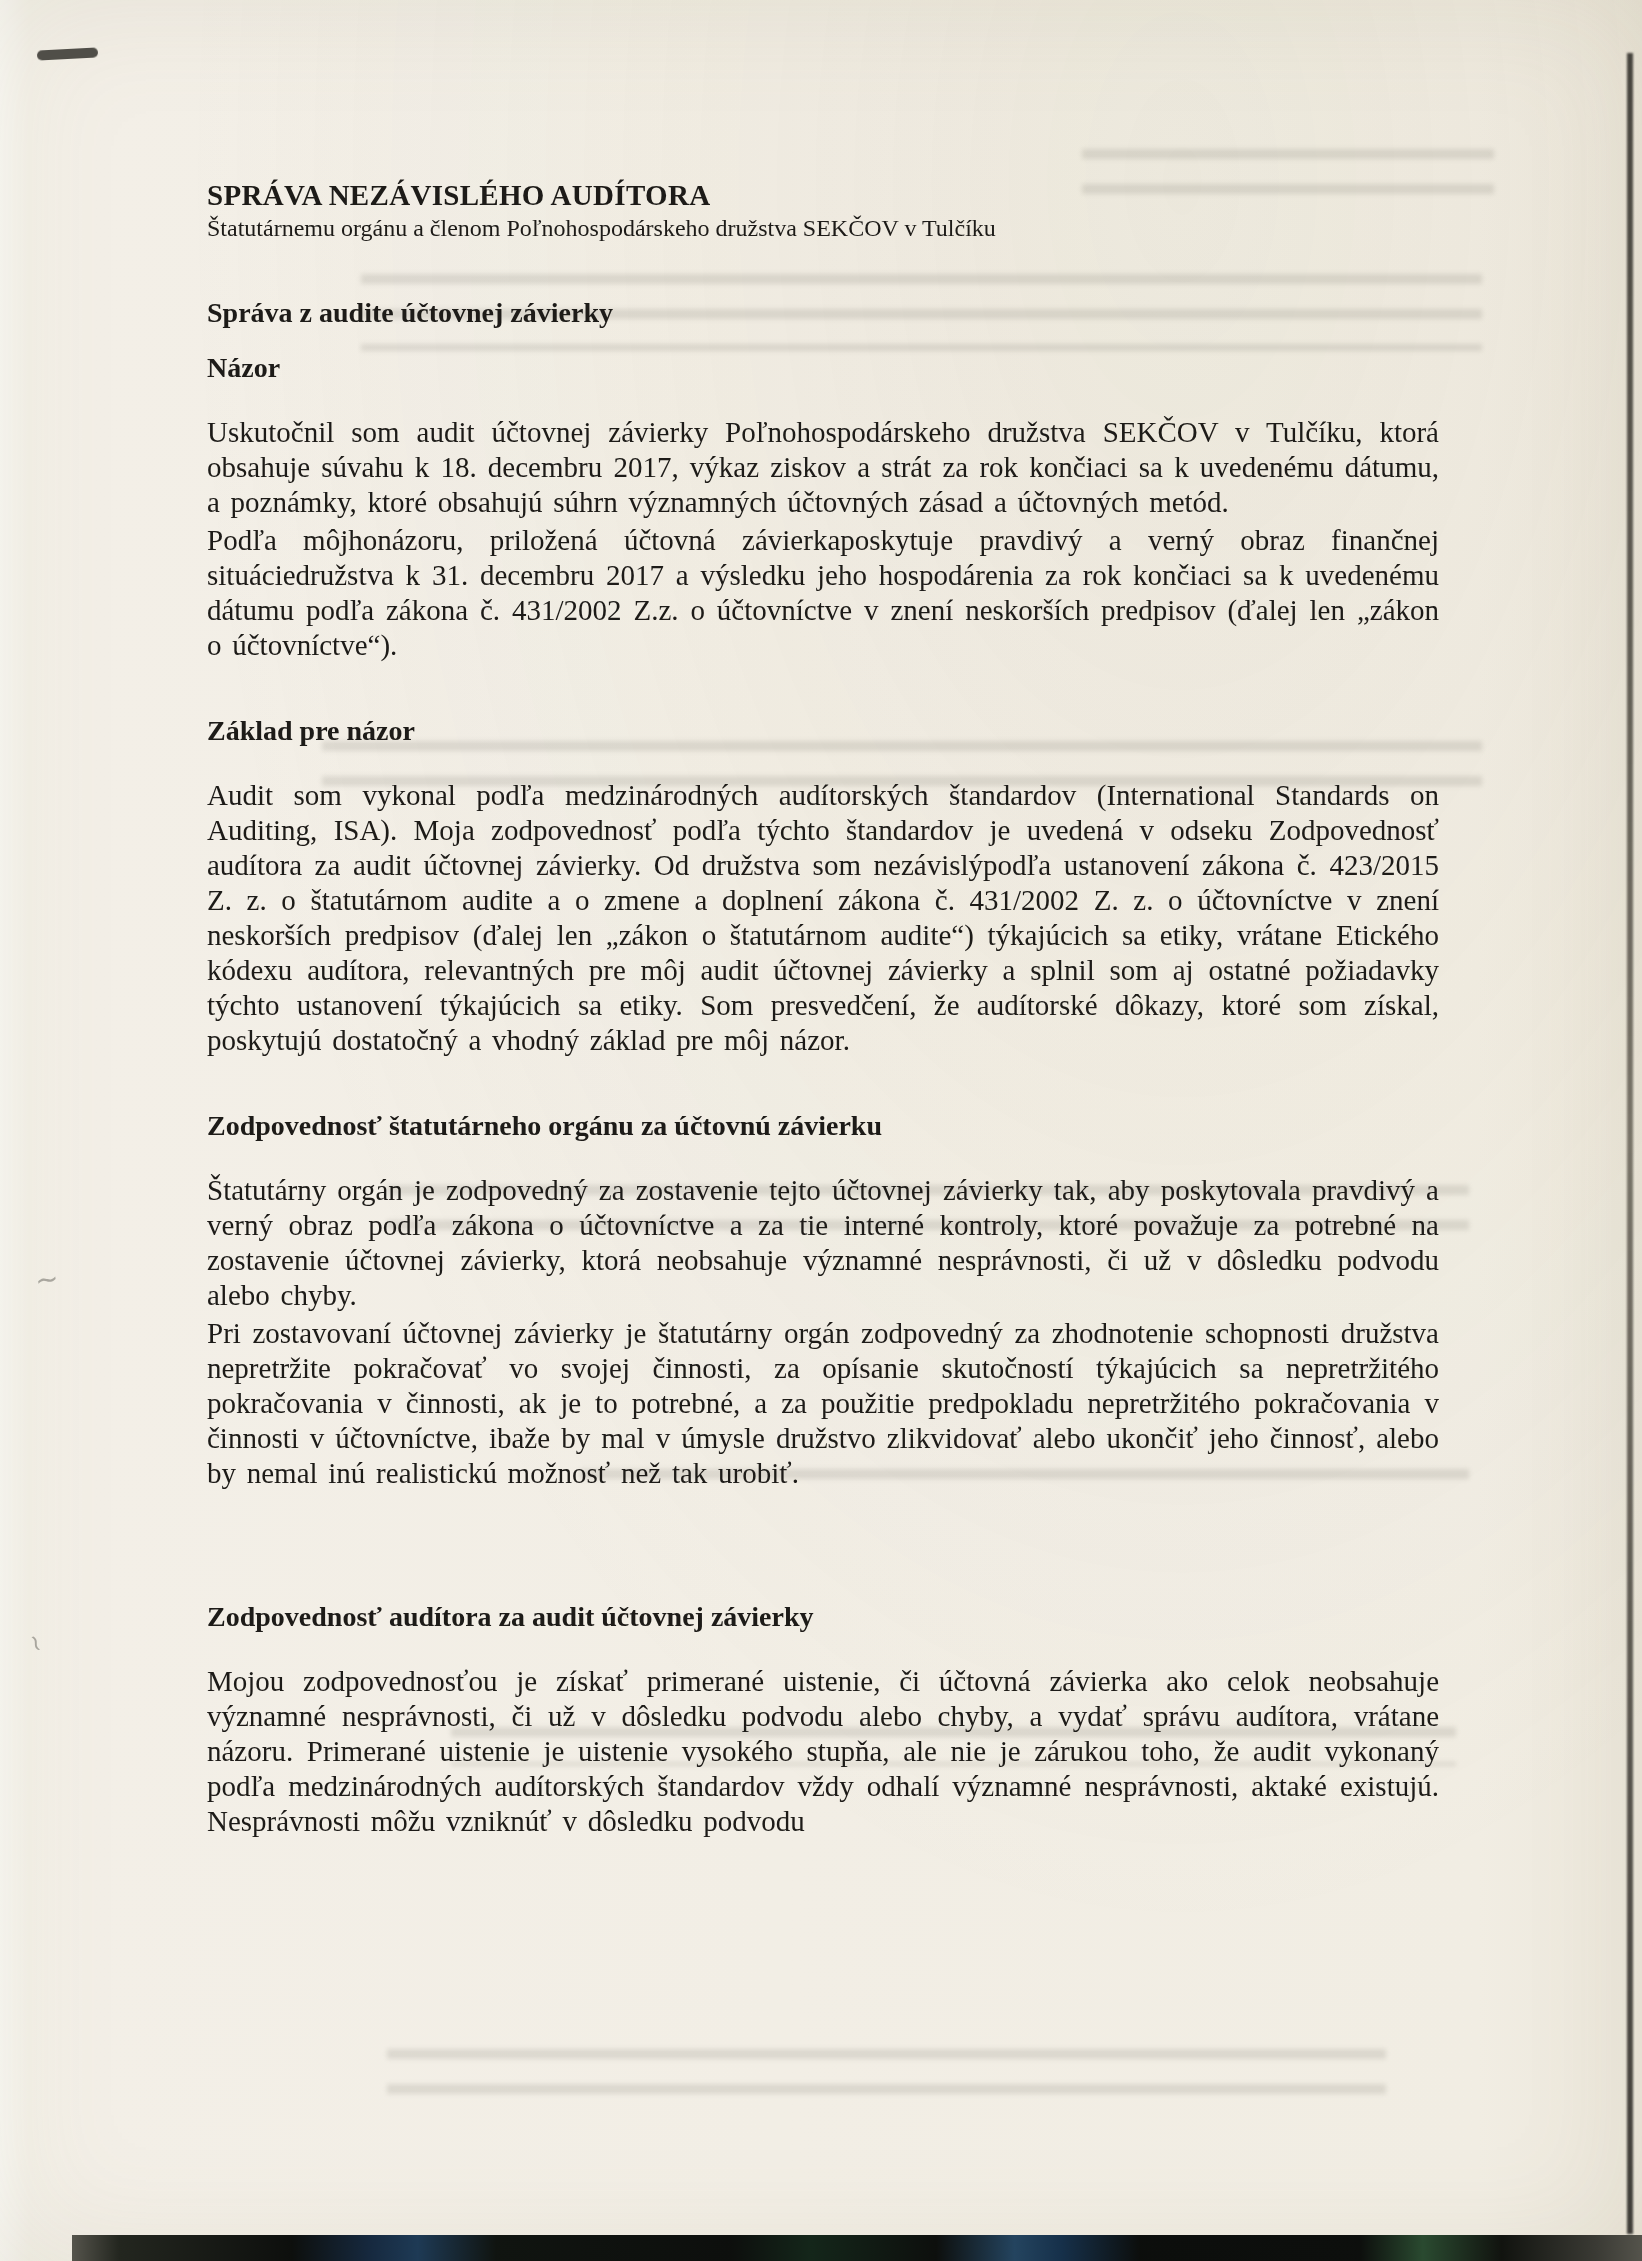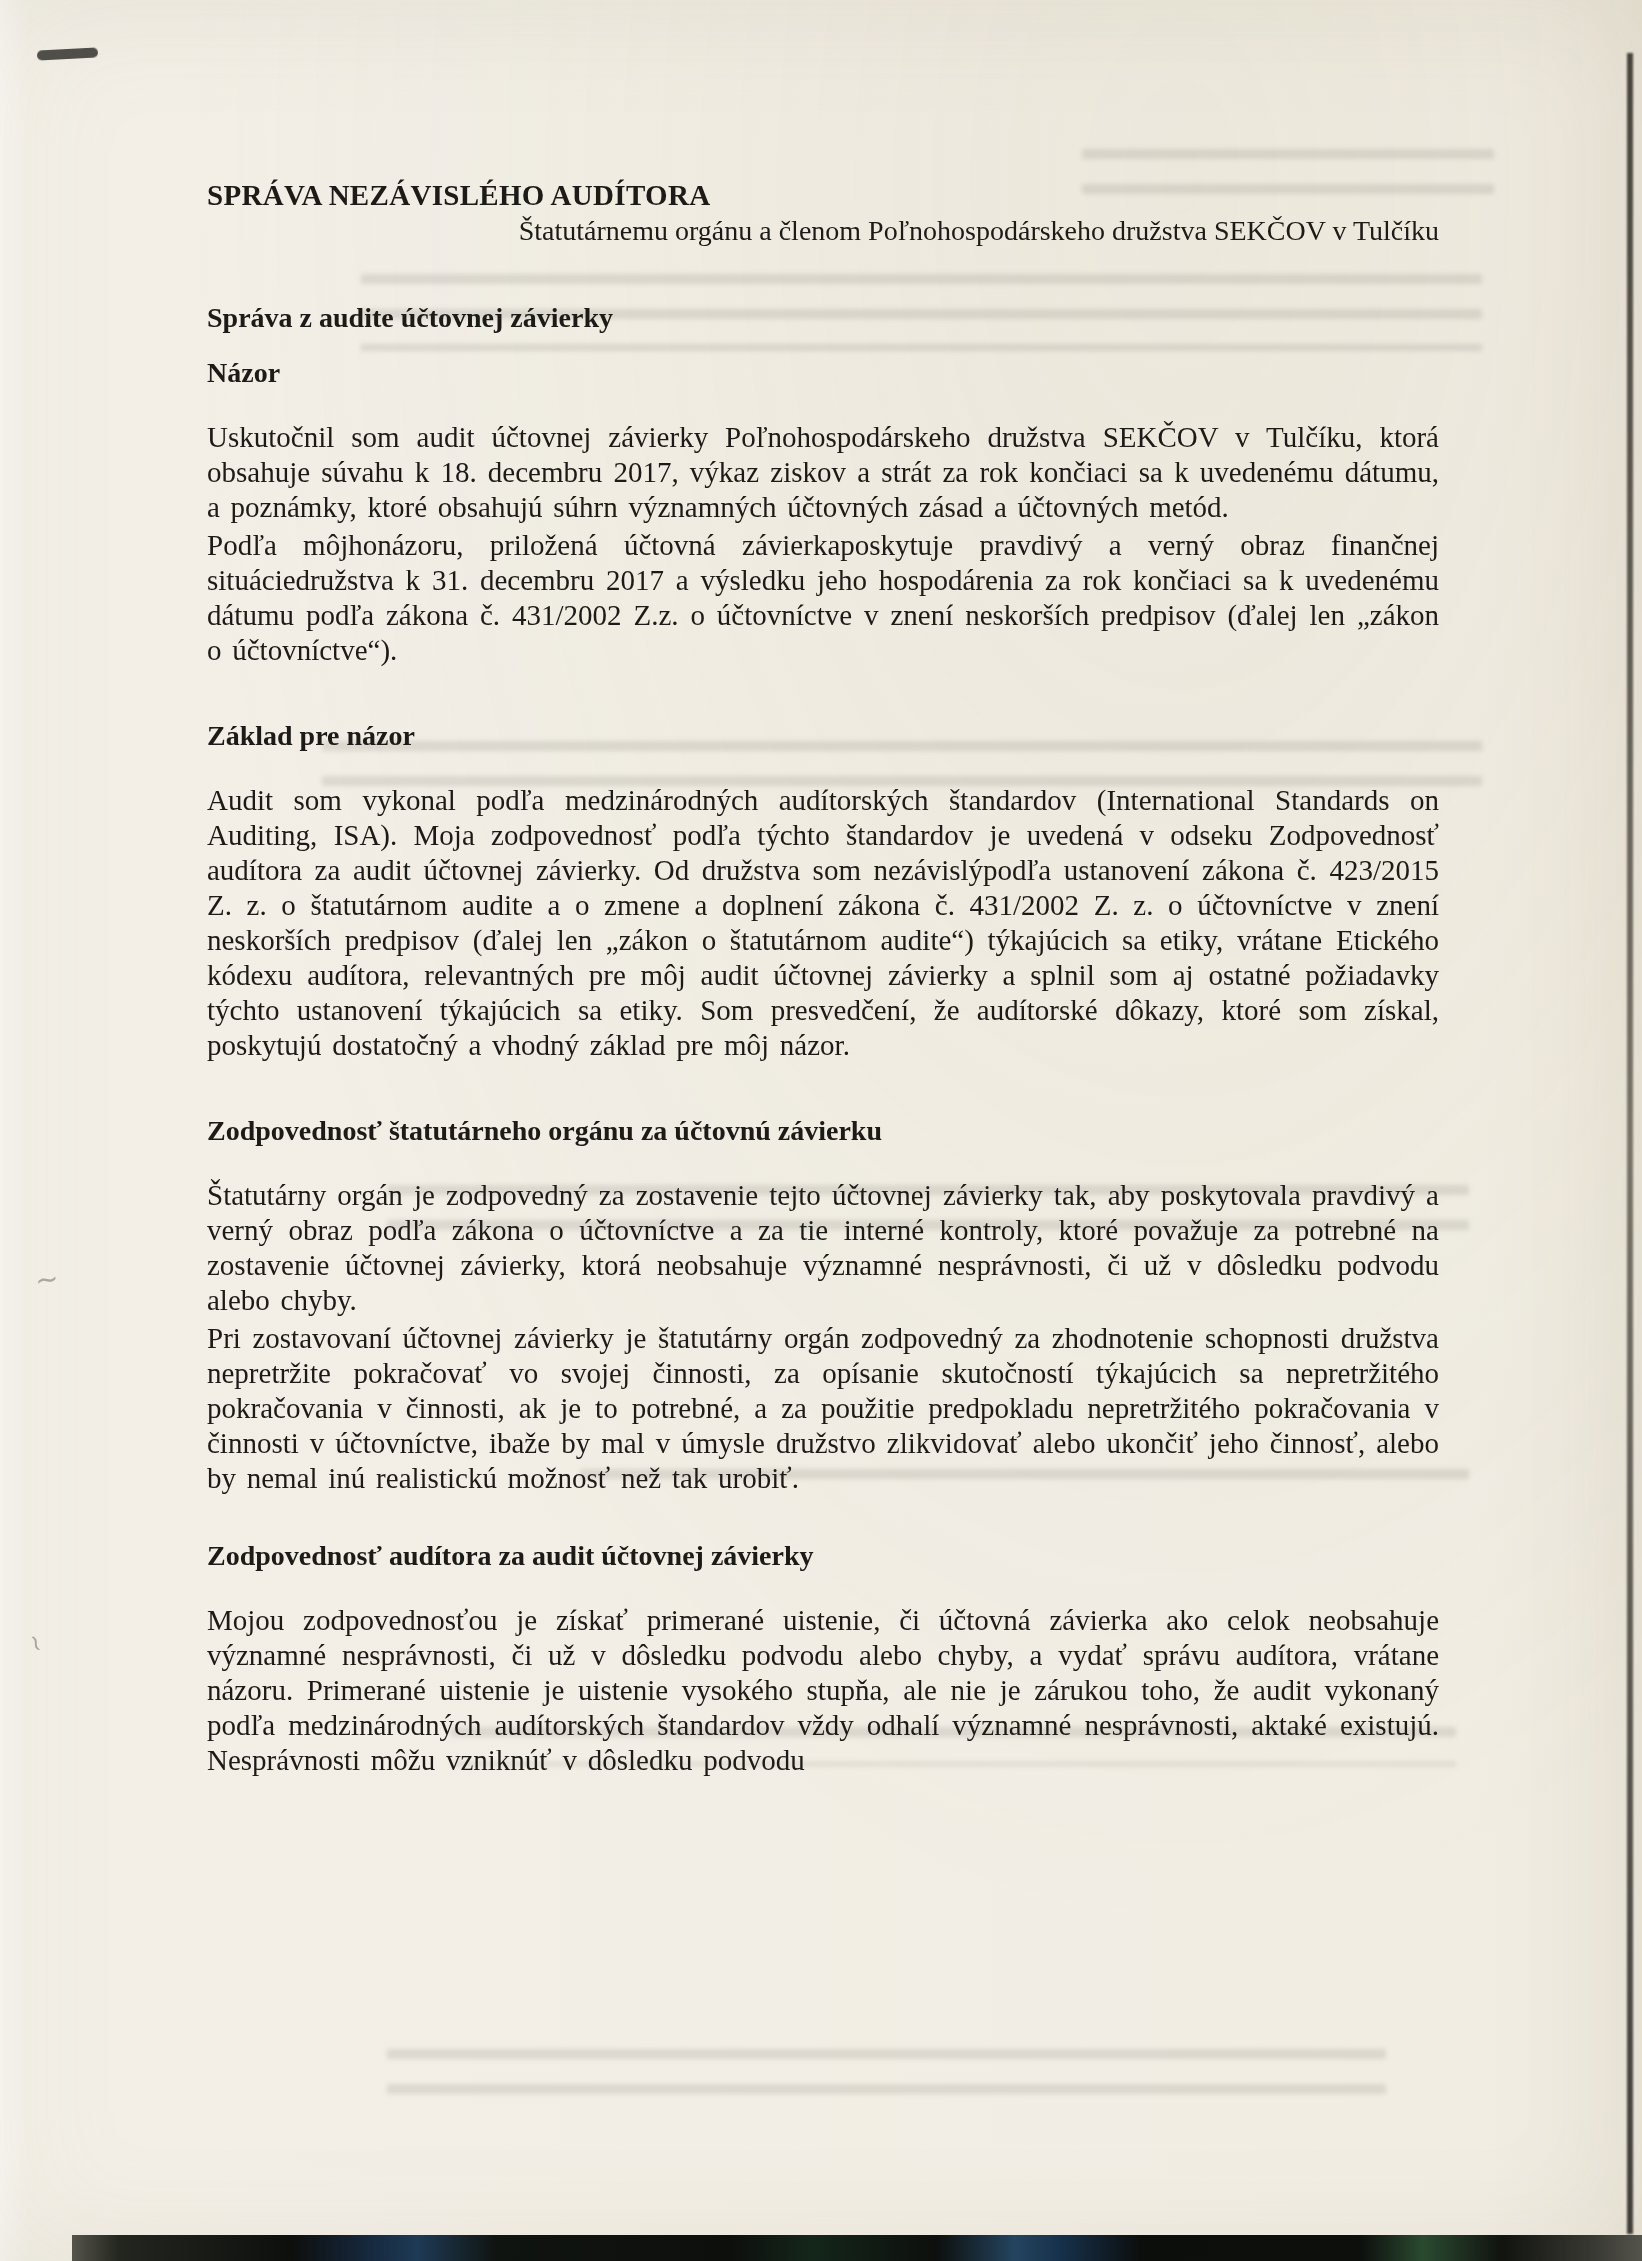--- a/index.html
+++ b/index.html
@@ -9,26 +9,26 @@
     background:
       radial-gradient(ellipse at 72% 8%, rgba(190,180,148,0.10), transparent 60%),
       linear-gradient(90deg,#fbfaf6 0,#f5f2ea 29px,var(--paper,#f3efe7) 84px,#f1ede3 90%,#ece7db 100%);
     font-family:"Liberation Serif","DejaVu Serif",serif;
     color:var(--ink,#1d1b18);
   }
   body::after{content:"";position:absolute;inset:0;box-shadow:inset 0 0 122px rgba(140,128,95,.13);pointer-events:none}
 
   .page-content{position:absolute;left:207px;top:179px;width:1232px;z-index:3}
   .doc-title{font-size:29px;font-weight:bold;margin:0;letter-spacing:0.3px}
-  .doc-recipient{font-size:28px;text-align:right;margin:2.6px 0 0}
+  .doc-recipient{font-size:24px;text-align:left;margin:2.6px 0 0}
   .report-heading{font-size:28px;font-weight:bold;margin:55px 0 0}
   .section-heading{font-size:28px;font-weight:bold;margin:52px 0 0}
   .section-heading.first{margin-top:23px}
   .section-heading.mt-xl{margin-top:52px}
-  .section-heading.mt-lg{margin-top:44px}
+  .section-heading.mt-lg{margin-top:110px}
   p.body-par{font-size:29px;line-height:35px;text-align:justify;text-align-last:left;
     margin:31px 0 0;word-spacing:.12em}
   p.body-par + p.body-par{margin-top:3px}
   p.body-par.mt-md{margin-top:39px}
 
   
   .corner-mark{position:absolute;left:37px;top:49px;width:61px;height:10.3px;background:#504e48;
     border-radius:5.8px;transform:rotate(-3deg);filter:blur(0.6px);z-index:4}
   .right-edge{position:absolute;top:53px;bottom:27px;right:10.3px;width:5.8px;z-index:4;
     background:linear-gradient(180deg,rgba(58,56,50,.92),rgba(74,70,60,.7) 50%,rgba(50,48,44,.92));

